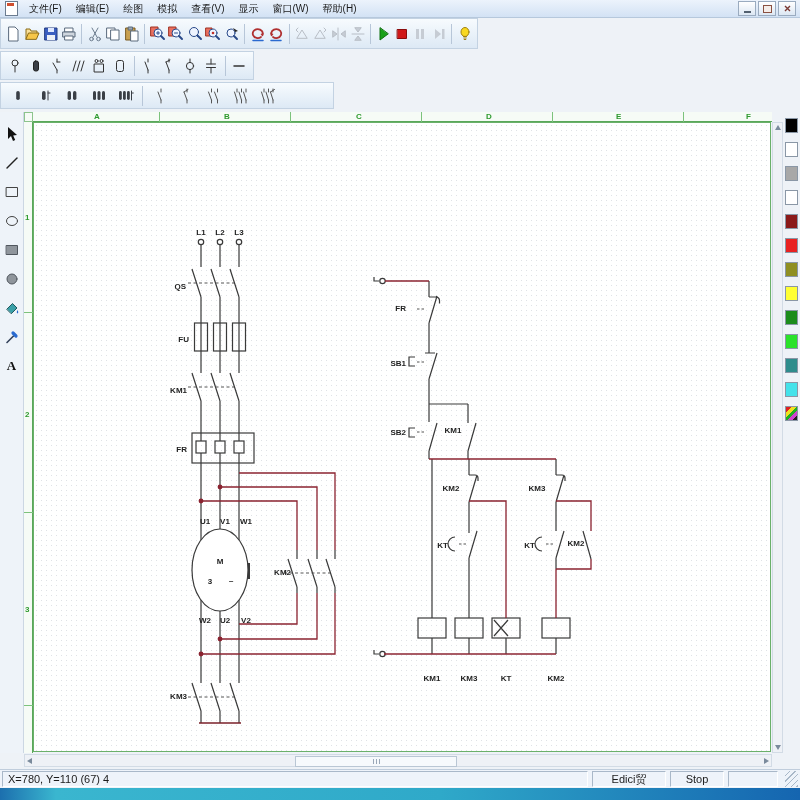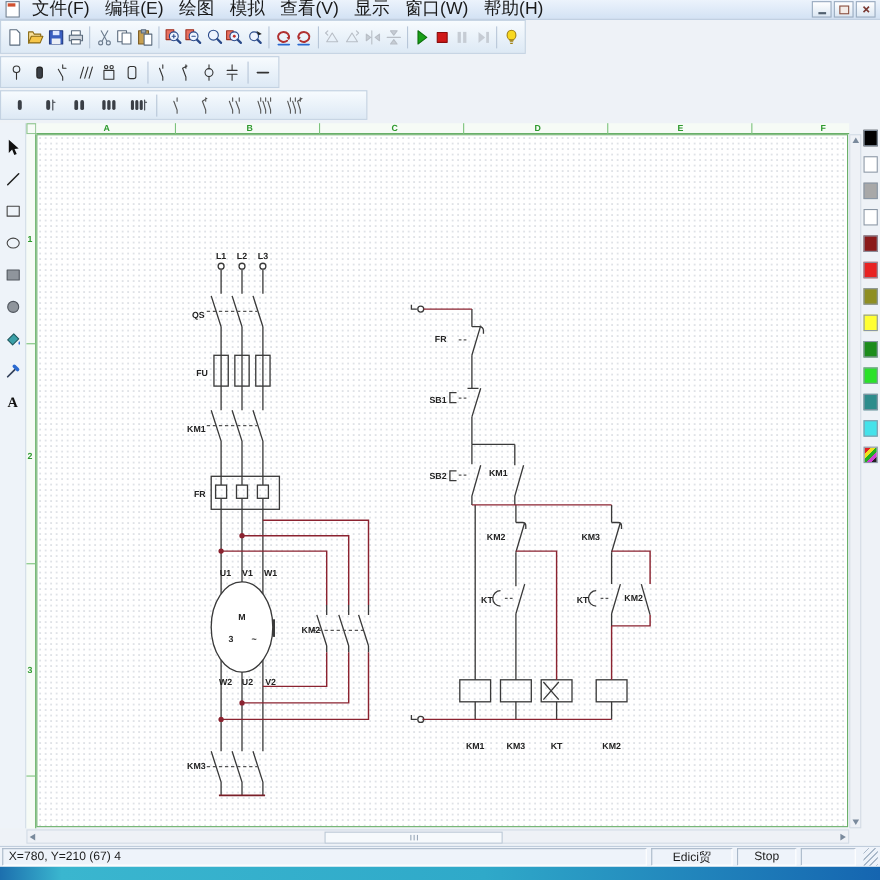--- a/index.html
+++ b/index.html
@@ -1,21 +1,21 @@
 <!DOCTYPE html>
 <html><head>
 <meta charset="utf-8">
 <style>
   html,body{margin:0;padding:0;background:#cfd8e2;font-family:"Liberation Sans",sans-serif;}
   .app{position:relative;width:800px;height:800px;background:#eef2f7;overflow:hidden;}
 
   
   .menubar{position:absolute;top:0;left:0;width:800px;height:17px;
     background:linear-gradient(#ecf3fc,#d3e2f4);border-bottom:1px solid #b6c8dc;
-    display:flex;align-items:center;font-size:16px;color:#1a1a1a;}
+    display:flex;align-items:center;font-size:10px;color:#1a1a1a;}
   .doc-icon{width:11px;height:13px;background:#fff;border:1px solid #6b7c90;margin:0 4px 0 5px;position:relative;}
   .doc-icon::after{content:"";position:absolute;left:1px;top:1px;width:7px;height:3px;background:#d05030;}
   .menu-item{padding:0 7px;line-height:17px;}
   .win-controls{margin-left:auto;display:flex;gap:2px;padding-right:4px;}
   .wbtn{width:16px;height:13px;border:1px solid #9aabbf;background:linear-gradient(#ffffff,#dce7f3);
     display:flex;align-items:center;justify-content:center;}
   .glyph-min{width:7px;height:2px;background:#52606f;margin-top:6px;}
   .glyph-restore{width:7px;height:6px;border:1px solid #8a5040;background:#f4ece8;}
 
   
@@ -604,21 +604,21 @@
     <div class="swatch" style="background: rgb(143, 143, 34);"></div>
     <div class="swatch" style="background: rgb(255, 255, 51);"></div>
     <div class="swatch" style="background: rgb(28, 140, 28);"></div>
     <div class="swatch" style="background: rgb(42, 226, 42);"></div>
     <div class="swatch" style="background: rgb(46, 140, 140);"></div>
     <div class="swatch" style="background: rgb(68, 226, 234);"></div>
     <div class="swatch rainbow" title="multicolor"></div>
   </div>
 
   <div class="statusbar">
-    <div class="spanel sp1">X=780, Y=210 (67) 4</div>
+    <div class="spanel sp1">X=780, Y=110 (67) 4</div>
     <div class="spanel sp2">Edici贸</div>
     <div class="spanel sp3">Stop</div>
     <div class="spanel sp4"></div>
     <div class="grip"></div>
   </div>
 
   <div class="bottomstrip"></div>
 
 </div>
 

